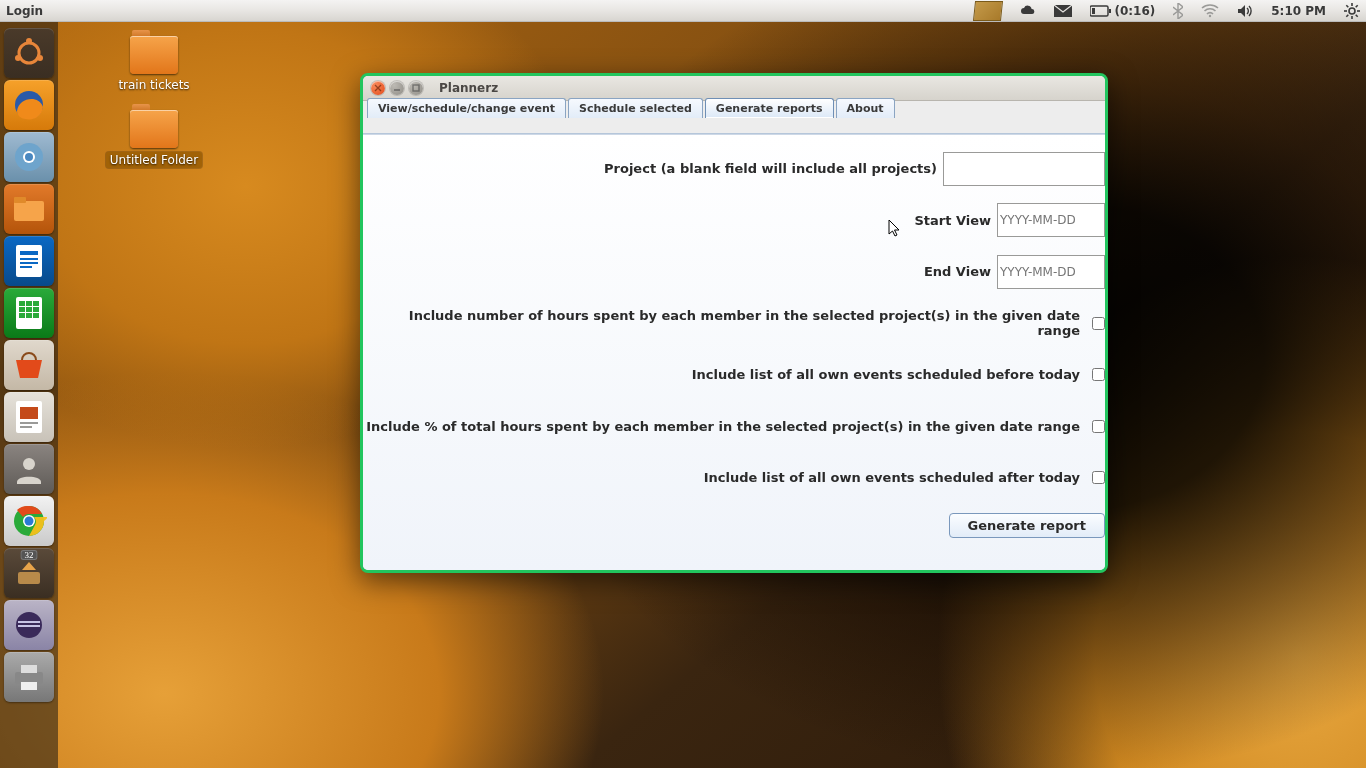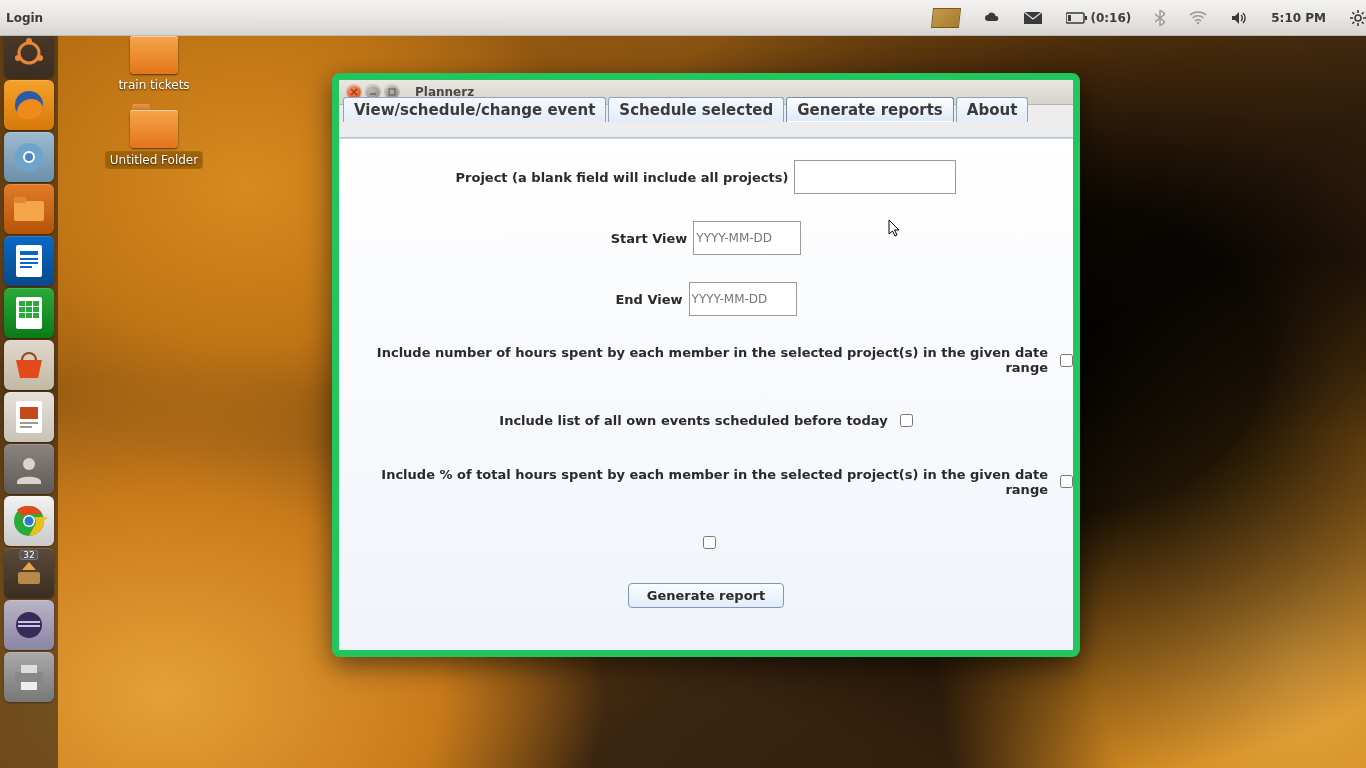--- a/index.html
+++ b/index.html
@@ -17,32 +17,32 @@
   background:
     radial-gradient(ellipse 900px 700px at 78% 45%, rgba(0,0,0,0.92) 0%, rgba(0,0,0,0.85) 22%, rgba(20,10,2,0.5) 40%, transparent 60%),
     radial-gradient(ellipse 450px 350px at 18% 22%, #d78a1f 0%, #c07515 45%, transparent 75%),
     radial-gradient(ellipse 550px 400px at 12% 90%, #e6a038 0%, #c87a1a 50%, transparent 80%),
     radial-gradient(ellipse 450px 500px at 95% 85%, #e8a840 0%, #d08820 45%, transparent 80%),
     linear-gradient(140deg, #b06810 0%, #7a4a12 45%, #3a2510 65%, #2a1808 100%);
 }
 
 
 .topbar {
-  position: absolute; top: 0; left: 0; right: 0; height: 36px;
+  position: absolute; top: 0; left: 0; right: 0; height: 22px;
   background: linear-gradient(to bottom, #f4f3f2 0%, #e8e6e3 50%, #d8d5d0 100%);
   border-bottom: 1px solid #bbb;
   display: flex; align-items: center;
   font-weight: bold;
   color: #3a3a3a;
   padding-left: 6px;
   z-index: 10;
 }
 .topbar .title { flex: 0 0 auto; }
 .topbar .spacer { flex: 1; }
-.topbar .tray { display: flex; align-items: center; gap: 24px; }
+.topbar .tray { display: flex; align-items: center; gap: 18px; padding-right: 6px; }
 .topbar .tray-item { display: inline-flex; align-items: center; gap: 2px; color: #3a3a3a; }
 .tray svg { display: block; }
 .tray .badge-icon {
   width: 28px; height: 20px;
   background: linear-gradient(135deg,#c49a4a,#a87a2a);
   border: 1px solid #7a5a1a;
   transform: skew(-6deg);
 }
 
 
@@ -52,20 +52,21 @@
   display: flex; flex-direction: column; align-items: center;
   padding-top: 6px; gap: 2px;
   z-index: 5;
 }
 .launcher .tile {
   width: 50px; height: 50px; border-radius: 6px;
   display: flex; align-items: center; justify-content: center;
   position: relative;
   background: rgba(255,255,255,0.08);
   box-shadow: inset 0 1px 0 rgba(255,255,255,0.15), 0 1px 2px rgba(0,0,0,0.4);
+  font-family: Liberation Serif, serif;
 }
 .launcher .tile.home { background: linear-gradient(to bottom,#4a3a2a,#3a2e22); }
 .launcher .tile.ff   { background: linear-gradient(to bottom,#f6a12a,#d67a0a); }
 .launcher .tile.chromium { background: linear-gradient(to bottom,#9fbad1,#6a90ab); }
 .launcher .tile.files{ background: linear-gradient(to bottom,#e27a2a,#b4540a); }
 .launcher .tile.writer{ background: linear-gradient(to bottom,#0a68c4,#084a8a); }
 .launcher .tile.calc { background: linear-gradient(to bottom,#2aaa3a,#0a7a18); }
 .launcher .tile.soft { background: linear-gradient(to bottom,#e0d8cc,#c4b8a6); }
 .launcher .tile.impress{ background: linear-gradient(to bottom,#e6e2da,#c8c2b8); }
 .launcher .tile.contacts{ background: linear-gradient(to bottom,#8a8480,#5e5a56); }
@@ -104,24 +105,24 @@
 }
 .desktop-icon.selected .label {
   background: #a16207; border-radius: 3px;
   padding: 1px 4px; display: inline-block;
   box-shadow: 0 0 0 1px rgba(0,0,0,0.2);
 }
 
 
 .window {
   position: absolute;
-  top: 73px; left: 332px;
-  width: 748px; height: 584px;
+  top: 73px; left: 360px;
+  width: 748px; height: 500px;
   background: #ededed;
-  border: 7px solid #22c55e;
+  border: 3px solid #22c55e;
   border-radius: 8px;
   box-shadow: 0 8px 28px rgba(0,0,0,0.55);
   overflow: hidden;
   display: flex; flex-direction: column;
 }
 .titlebar {
   height: 25px;
   background: linear-gradient(to bottom,#e9e7e2 0%,#d6d3cc 100%);
   border-bottom: 1px solid #b8b5ae;
   display: flex; align-items: center;
@@ -135,21 +136,21 @@
 .tb-btn.max   { background: radial-gradient(circle at 30% 30%, #bdbab4, #908d86); }
 .tb-btn svg { opacity: 0.6; }
 
 .tabs {
   display: flex; align-items: flex-end;
   background: #ededed;
   padding: 16px 4px;
   border-bottom: 1px solid #b5c6da;
   height: 24px;
   font-weight: bold;
-  font-size: 15px;
+  font-size: 11px;
   color: #3a3a3a;
 }
 .tab {
   padding: 3px 10px 3px;
   border: 1px solid #8aa4c2;
   border-bottom: none;
   background: linear-gradient(to bottom,#f6f9fe,#e2ecf8);
   border-radius: 3px 3px 0 0;
   margin-right: 2px;
   position: relative;
@@ -163,21 +164,21 @@
 }
 .pane {
   flex: 1;
   background: linear-gradient(to bottom,#ffffff 0%,#f0f4fa 100%);
   border-top: 1px solid #cdd8e6;
   padding-top: 8px;
   display: flex; flex-direction: column;
   color: #2a2a2a; font-weight: bold; font-size: 13px;
 }
 .form-row {
-  display: flex; align-items: center; justify-content: center;
+  display: flex; align-items: center; justify-content: flex-end;
   gap: 6px;
   flex: 1;
 }
 .form-row label { text-align: right; }
 .form-row input[type="text"] {
   font-family: inherit; font-size: 12px;
   padding: 16px 2px; height: 18px;
   border: 1px solid #9a9a98;
   background: #fff;
 }
@@ -440,20 +441,21 @@
       <label>Include list of all own events scheduled before today</label>
       <input type="checkbox" style="">
     </div>
 
     <div class="form-row">
       <label>Include % of total hours spent by each member in the selected project(s) in the given date range</label>
       <input type="checkbox" style="">
     </div>
 
     <div class="form-row">
+      <label>Include list of all own events scheduled after today</label>
       <input type="checkbox" style="">
     </div>
 
     <div class="form-row action-row">
       <button class="gen-btn">Generate report</button>
     </div>
 
   </div>
 </div>
 

